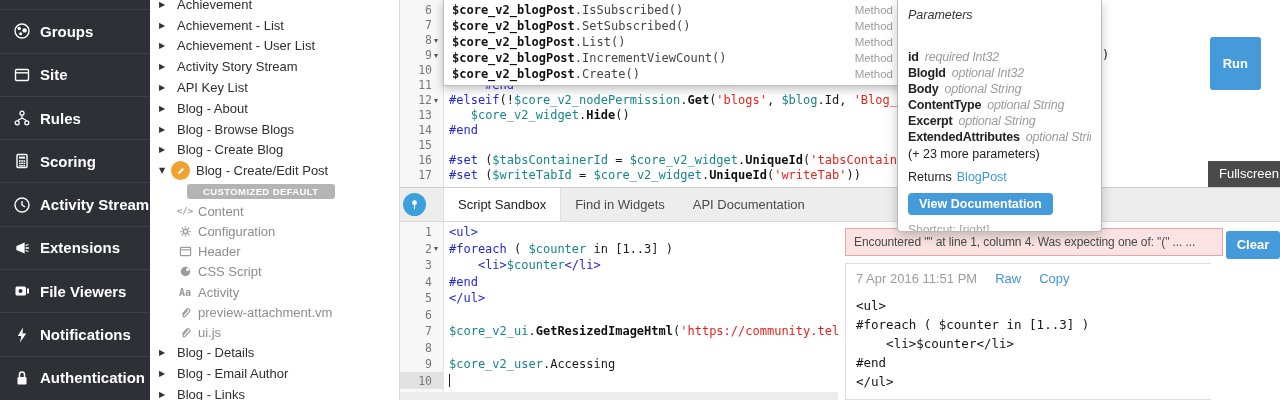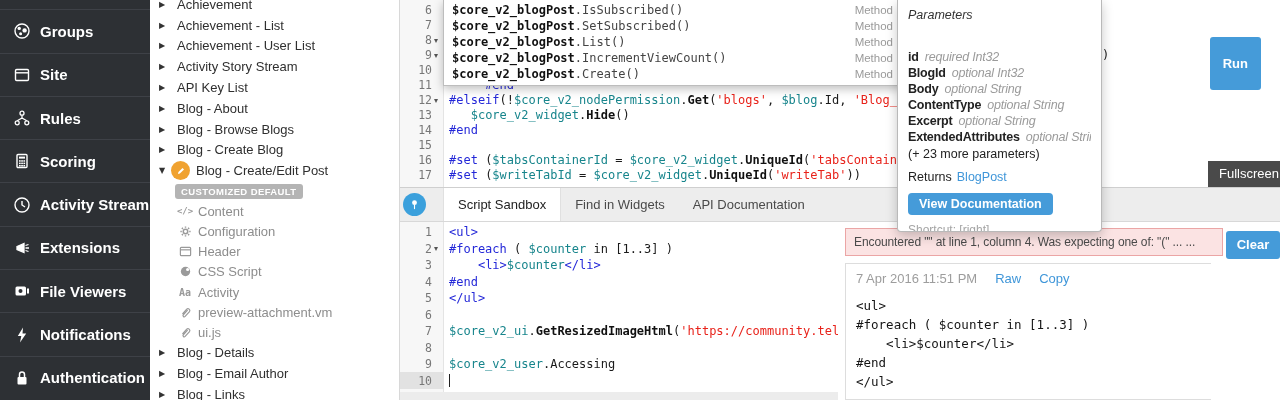--- a/index.html
+++ b/index.html
@@ -20,22 +20,22 @@
   .tr-row{display:flex;align-items:center;height:20.8px;font-size:13px;color:#2f2f2f;cursor:pointer;white-space:nowrap;}
   .tri{width:12px;margin-left:9px;font-size:8px;color:#333;font-family:"DejaVu Sans",sans-serif;flex:none;}
   .tr-parent .lbl{margin-left:6px;}
   .tr-expanded .lbl{margin-left:6px;}
   .pencil-badge{width:19px;height:19px;border-radius:50%;background:#f0a230;display:inline-flex;
                 align-items:center;justify-content:center;flex:none;}
   .tr-child{height:20.2px;color:#8d8d8d;}
   .tr-child .ic{margin-left:27px;width:16px;display:inline-flex;justify-content:center;color:#9a9a9a;flex:none;}
   .tr-child .lbl{margin-left:5px;}
   .tr-badge{height:20px;cursor:default;}
-  .badge{margin-left:25px;background:#b4b4b4;color:#fff;font-size:9.5px;font-weight:bold;
-         padding:2px 6px;border-radius:3px;letter-spacing:.4px;}
+  .badge{margin-left:37px;background:#b4b4b4;color:#fff;font-size:9.5px;font-weight:bold;
+         padding:2px 16px;border-radius:3px;letter-spacing:.4px;}
   .txt-ic{font:bold 9px "DejaVu Sans Mono",monospace;color:#9a9a9a;}
   
   #editor{position:absolute;left:400px;top:0;width:880px;height:187px;background:#fff;overflow:hidden;}
   .gutter{position:absolute;left:0;top:0;width:44px;height:100%;background:#f7f7f7;
           border-right:1px solid #e4e4e4;box-sizing:border-box;}
   .ed-line{position:absolute;left:0;width:100%;height:15px;line-height:15px;
            font-family:"DejaVu Sans Mono",monospace;font-size:12px;white-space:pre;}
   .ed-num{position:absolute;left:0;width:32px;text-align:right;color:#777;
           font:11.5px/15px "DejaVu Sans Mono",monospace;}
   .ed-fold{position:absolute;left:34px;top:0;font-size:8px;line-height:15px;color:#555;

